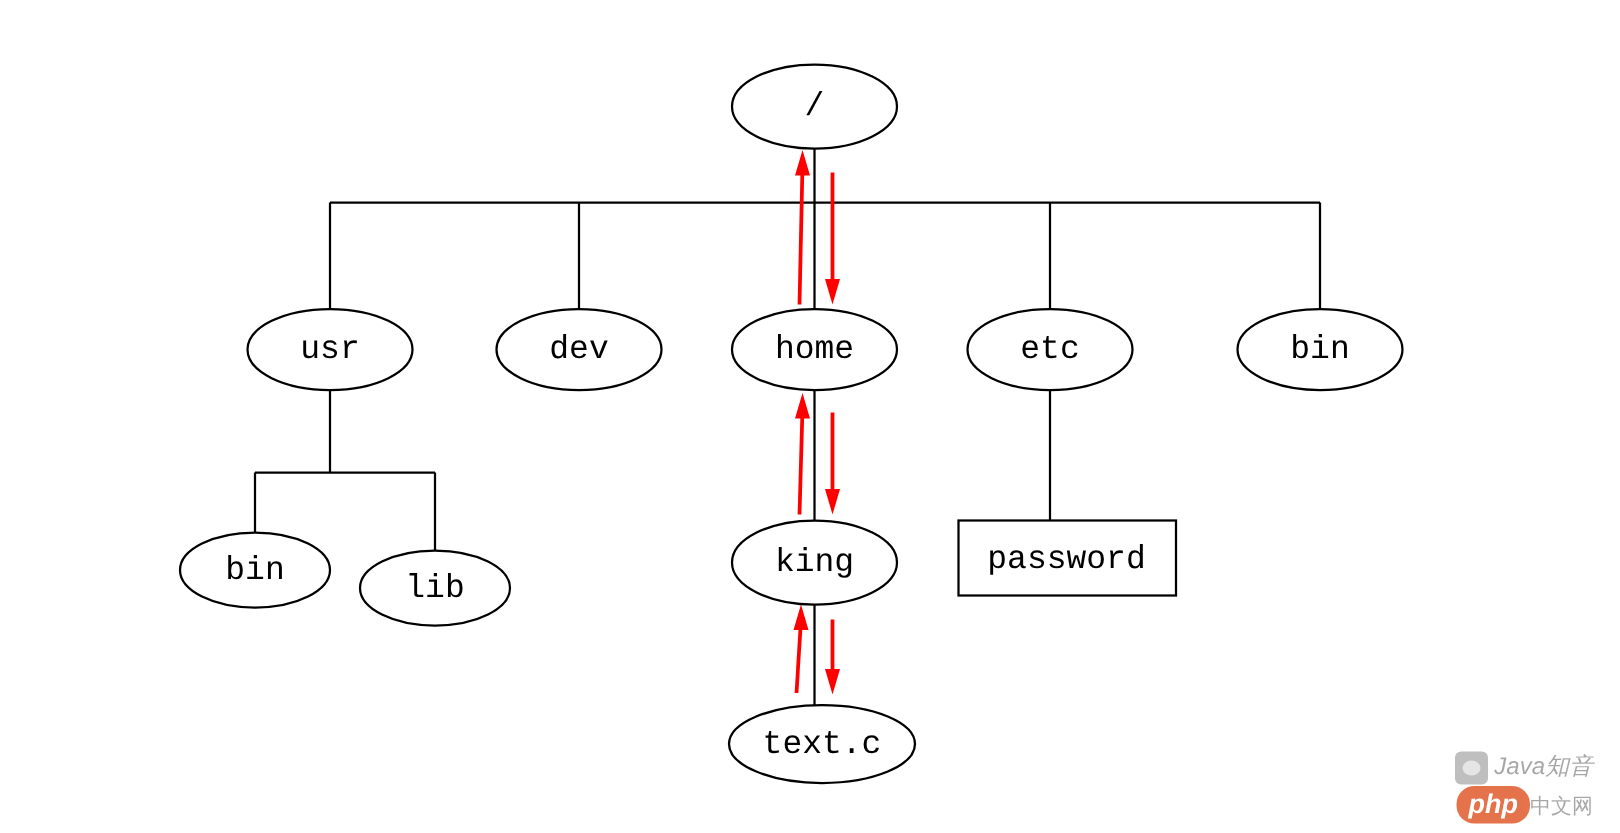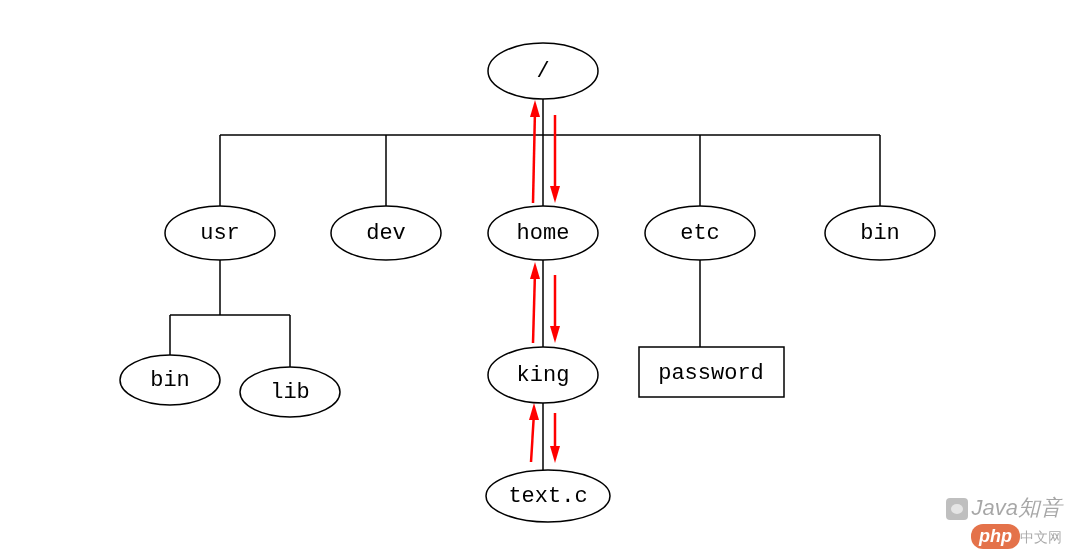--- a/index.html
+++ b/index.html
@@ -42,21 +42,21 @@
     right: 18px;
     bottom: 6px;
     text-align: right;
     color: rgba(0,0,0,0.35);
     font-family: "Microsoft YaHei", sans-serif;
     font-size: 14px;
     line-height: 1.4;
     user-select: none;
   }
   .watermark .line1 {
-    font-size: 22px;
+    font-size: 16px;
     font-style: italic;
     color: rgba(0,0,0,0.35);
   }
   .watermark .wechat {
     display:inline-block;
     width:22px;height:22px;border-radius:4px;
     background: rgba(0,0,0,0.25);
     vertical-align: middle;
     margin-right:4px;
     position:relative;

